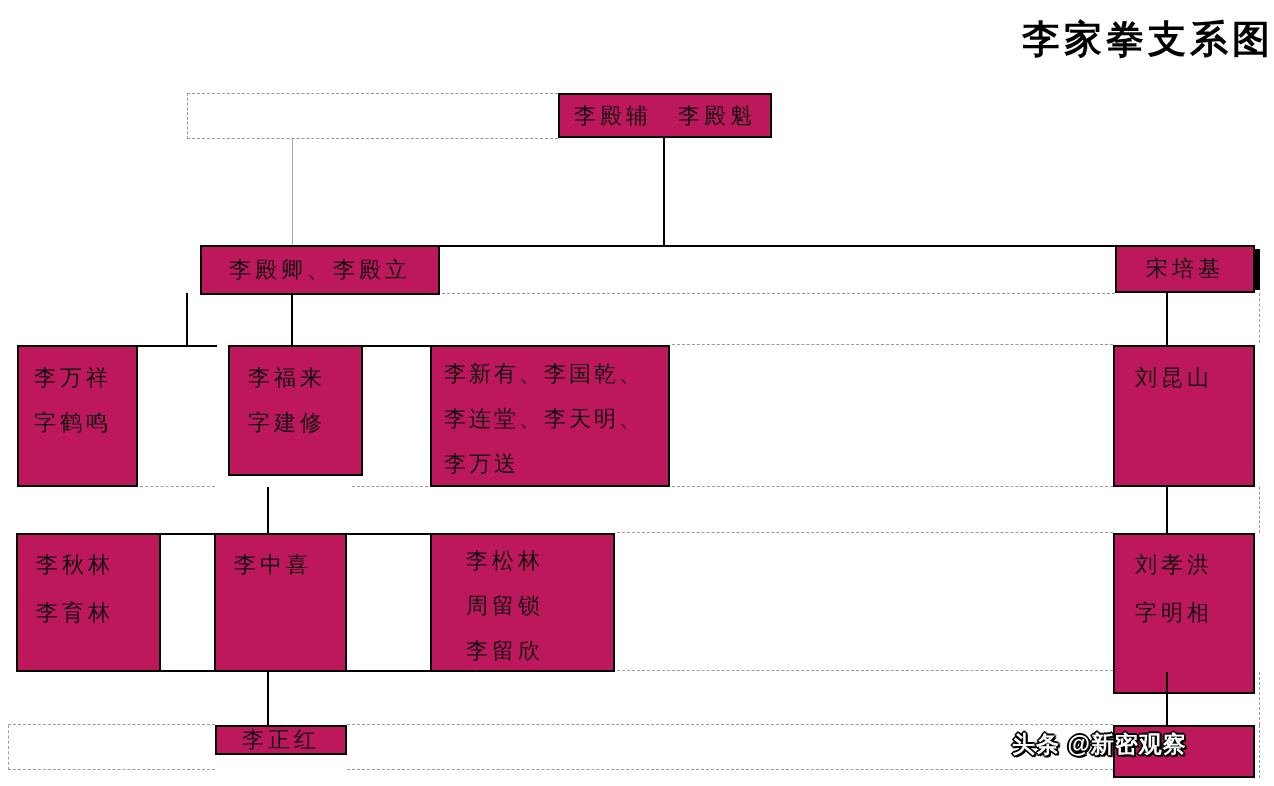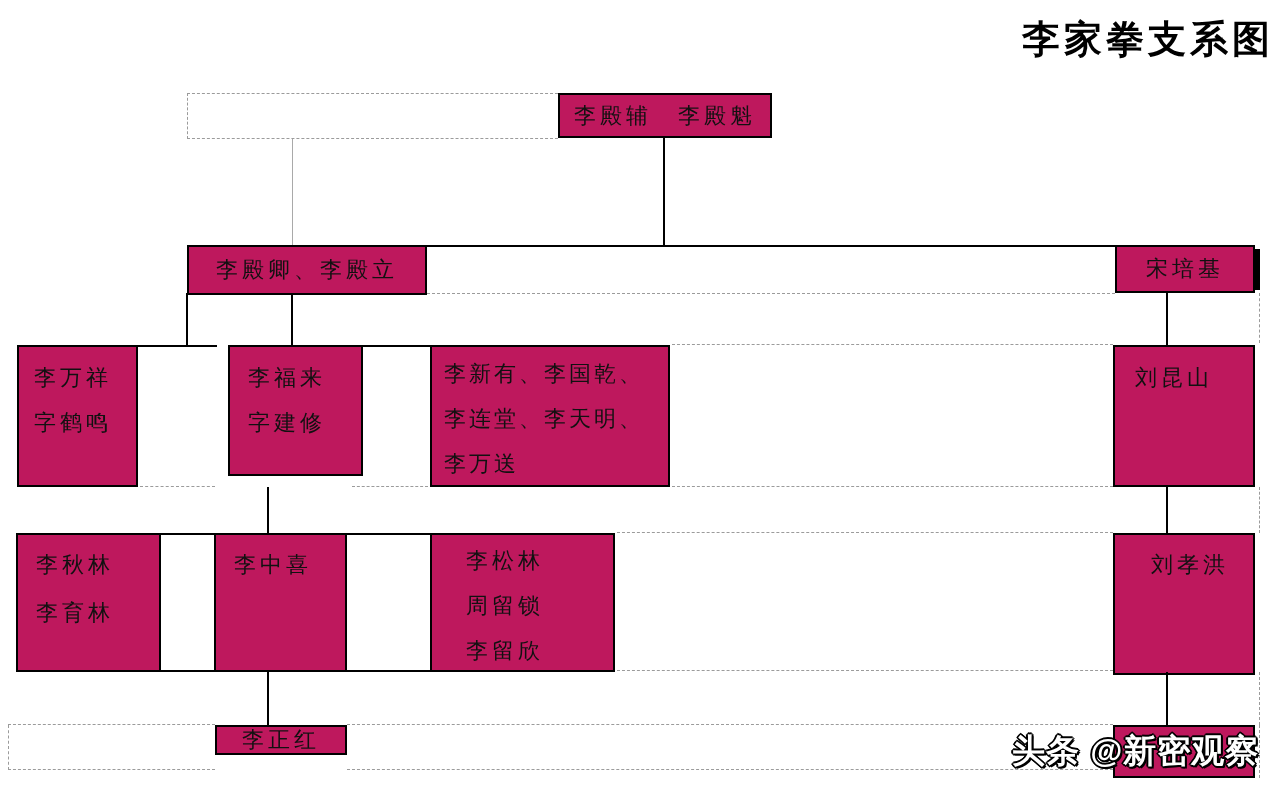--- a/index.html
+++ b/index.html
@@ -23,21 +23,21 @@
   .vl{position:absolute;width:2px;background:#000;}
   .hl{position:absolute;height:2px;background:#000;}
   .vl-gray{position:absolute;width:1px;background:#a9a9a9;}
   
   .dh{position:absolute;height:0;border-top:1px dashed #9b9b9b;}
   .dv{position:absolute;width:0;border-left:1px dashed #9b9b9b;}
   .dashed-box{position:absolute;border:1px dashed #9b9b9b;border-right:none;background:transparent;box-sizing:border-box;}
   .black-bar{position:absolute;background:#000;}
   
   .watermark{
-    position:absolute;left:1012px;top:729px;font-size:33px;font-weight:900;
+    position:absolute;left:1012px;top:729px;font-size:23px;font-weight:900;
     letter-spacing:1px;color:#fff;white-space:nowrap;
     text-shadow:2px 2px 0 #000,-1px -1px 0 #000,1px -1px 0 #000,-1px 1px 0 #000,2px 0 0 #000,0 2px 0 #000,-2px 0 0 #000,0 -2px 0 #000;
   }
 </style>
 </head>
 <body>
 
 <div class="stage">
 
   <h1 class="title">李家拳支系图</h1>
@@ -45,21 +45,21 @@
   <div class="dashed-box" style="left:187px;top:93px;width:371px;height:46px;"></div>
   <div class="node ctr" style="left:558px;top:93px;width:214px;height:45px;">
     <span class="ln">李殿辅　李殿魁</span>
   </div>
 
   <div class="vl" style="left:663px;top:136px;height:109px;"></div>
   <div class="vl-gray" style="left:292px;top:139px;height:106px;"></div>
 
   <div class="hl" style="left:425px;top:245px;width:690px;"></div>
   <div class="dh" style="left:427px;top:293px;width:688px;"></div>
-  <div class="node ctr" style="left:187px;top:245px;width:240px;height:50px;">
+  <div class="node ctr" style="left:200px;top:245px;width:240px;height:50px;">
     <span class="ln">李殿卿、李殿立</span>
   </div>
   <div class="node ctr" style="left:1115px;top:245px;width:140px;height:48px;">
     <span class="ln">宋培基</span>
   </div>
   <div class="black-bar" style="left:1253px;top:249px;width:7px;height:41px;"></div>
 
   <div class="vl" style="left:186px;top:293px;height:52px;"></div>
   <div class="vl" style="left:291px;top:293px;height:52px;"></div>
   <div class="vl" style="left:1166px;top:291px;height:54px;"></div>
@@ -101,22 +101,23 @@
   </div>
   <div class="hl" style="left:347px;top:533px;width:83px;"></div>
   <div class="hl" style="left:347px;top:670px;width:83px;"></div>
   <div class="node" style="left:430px;top:533px;width:185px;height:139px;padding:3px 0 0 34px;line-height:45px;">
     <span class="ln">李松林</span>
     <span class="ln">周留锁</span>
     <span class="ln">李留欣</span>
   </div>
   <div class="dh" style="left:617px;top:532px;width:496px;"></div>
   <div class="dh" style="left:617px;top:670px;width:496px;"></div>
-  <div class="node" style="left:1113px;top:533px;width:142px;height:142px;padding:6px 0 0 36px;line-height:48px;">
+  <div class="node" style="left:1113px;top:533px;width:142px;height:161px;padding:6px 0 0 20px;line-height:48px;">
     <span class="ln">刘孝洪</span>
+    <span class="ln">字明相</span>
   </div>
 
   <div class="vl" style="left:267px;top:672px;height:53px;"></div>
   <div class="vl" style="left:1166px;top:672px;height:53px;"></div>
 
   <div class="dh" style="left:8px;top:724px;width:207px;"></div>
   <div class="dh" style="left:347px;top:724px;width:766px;"></div>
   <div class="dh" style="left:8px;top:769px;width:207px;"></div>
   <div class="dh" style="left:347px;top:769px;width:766px;"></div>
   <div class="dv" style="left:8px;top:725px;height:45px;"></div>

